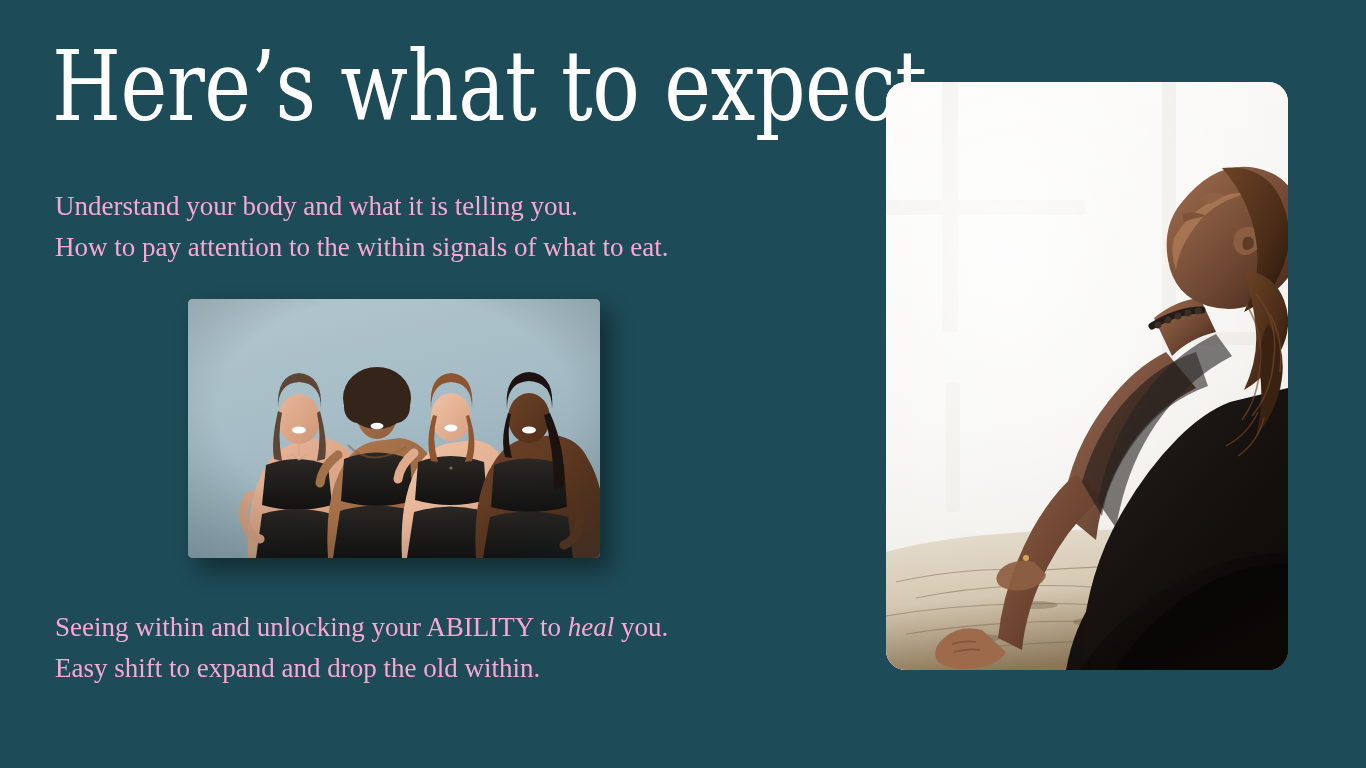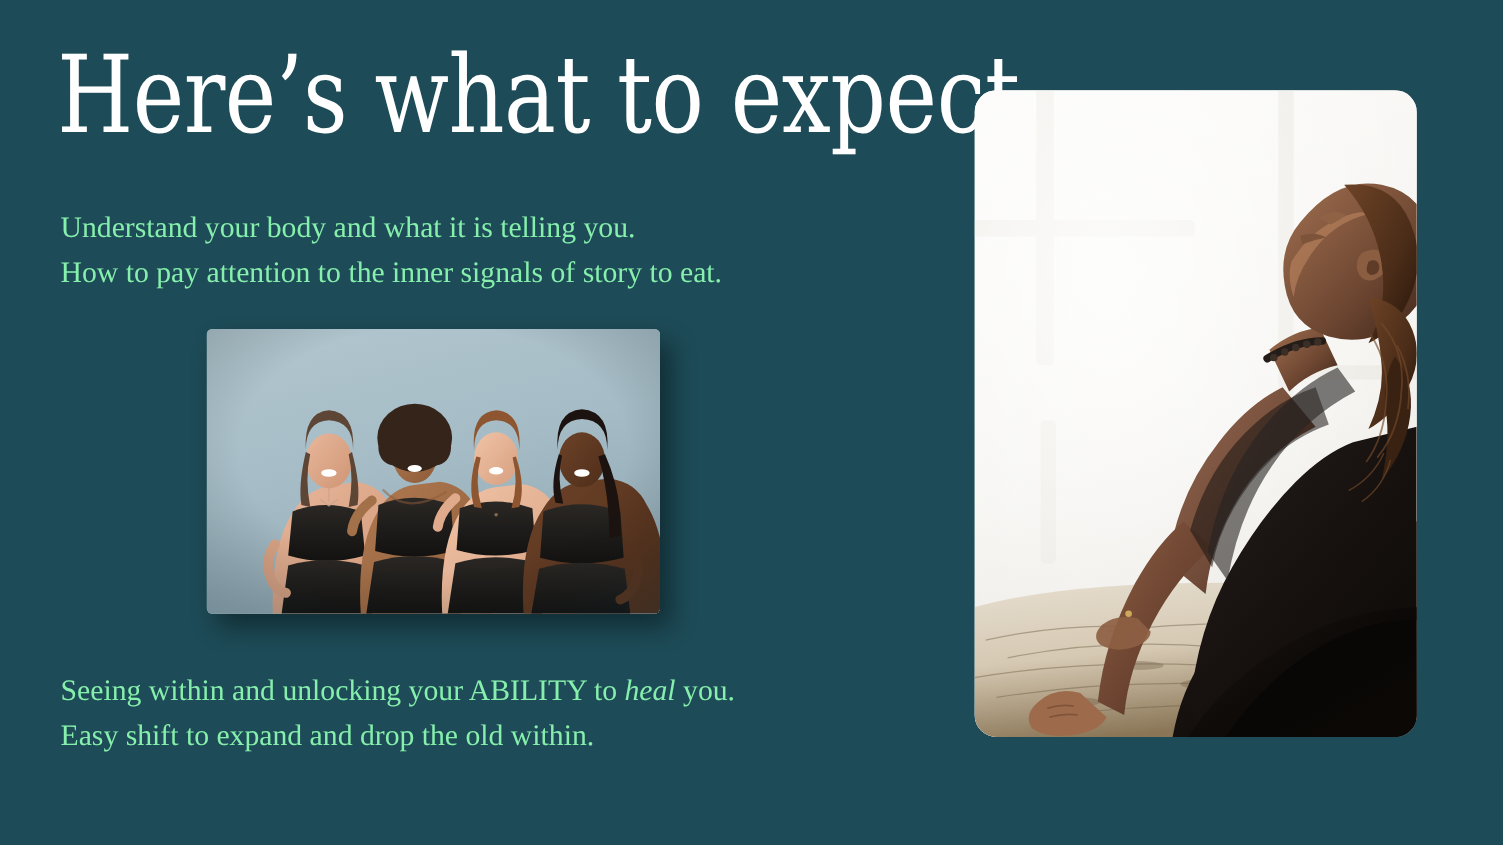--- a/index.html
+++ b/index.html
@@ -35,21 +35,21 @@
     letter-spacing: -0.5px;
     white-space: nowrap;
     transform: scaleX(0.86) scaleY(1.06);
     transform-origin: left top;
   }
 
   
   .body-block {
     position: absolute;
     left: 55px;
-    color: #86efac;
+    color: #f9a8d4;
     font-family: "Liberation Serif", "DejaVu Serif", serif;
     font-size: 27px;
     line-height: 41px;
     white-space: nowrap;
   }
   .body-top { top: 186px; }
   .body-bottom { top: 607px; }
 
   .body-block .line { display: block; }
   .body-block em { font-style: italic; }
@@ -83,21 +83,21 @@
 </style>
 </head>
 <body>
 
 <div class="slide">
 
   <h1 class="title">Here’s what to expect</h1>
 
   <div class="body-block body-top">
     <span class="line">Understand your body and what it is telling you.</span>
-    <span class="line">How to pay attention to the inner signals of story to eat.</span>
+    <span class="line">How to pay attention to the within signals of what to eat.</span>
   </div>
 
   <div class="group-photo">
     <svg viewBox="0 0 412 259" preserveAspectRatio="xMidYMid slice">
       <defs>
         <linearGradient id="gBack" x1="0" y1="0" x2="0.4" y2="1">
           <stop offset="0" stop-color="#b2c6ce"></stop>
           <stop offset="0.55" stop-color="#a5bcc6"></stop>
           <stop offset="1" stop-color="#93abb6"></stop>
         </linearGradient>

